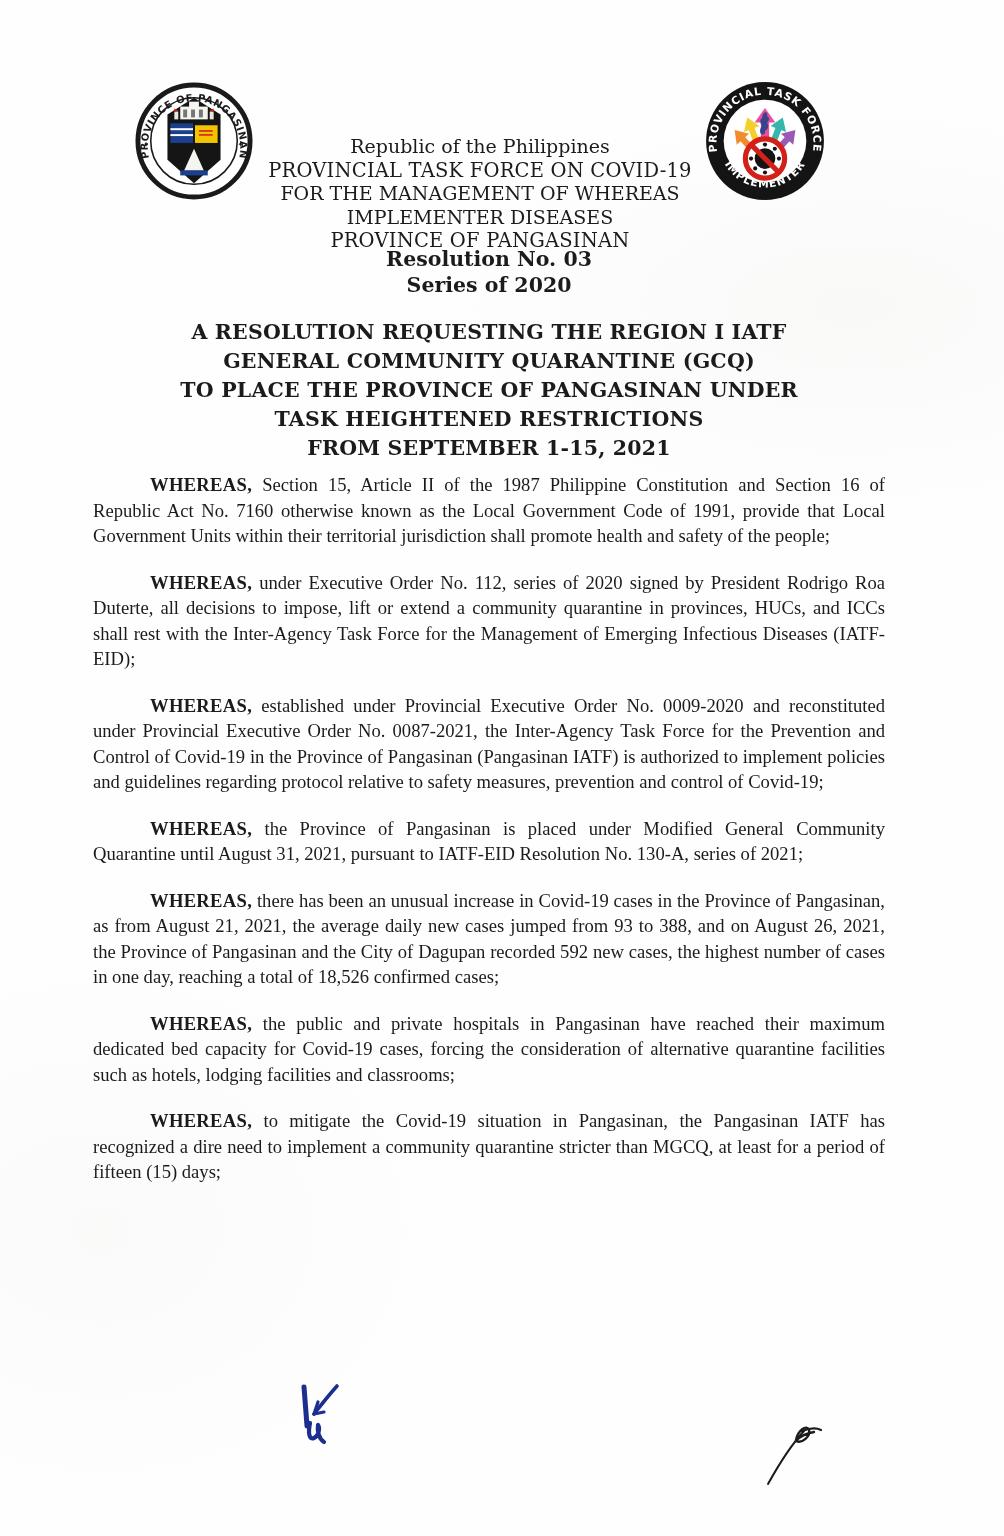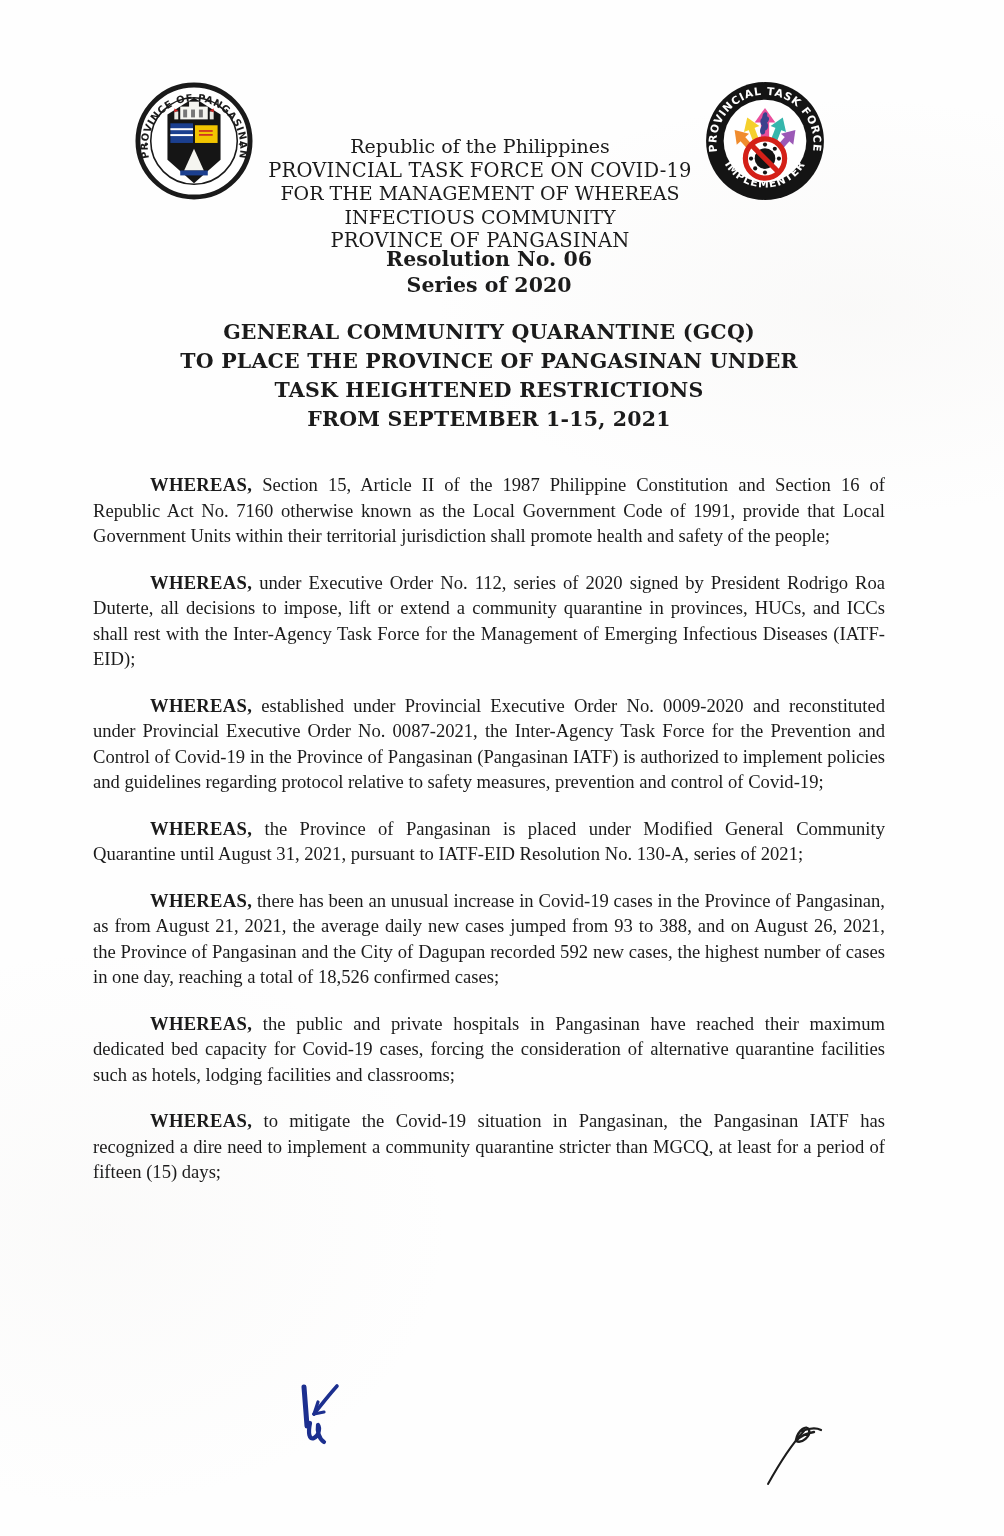--- a/index.html
+++ b/index.html
@@ -85,21 +85,21 @@
         <polygon points="60,68 70,90 50,90" fill="#f5f5f0"></polygon>
         <rect x="46" y="90" width="28" height="5" fill="#1b3f8f"></rect>
       </g>
     </svg>
   </div>
 
   <div class="header-center">
     <div>Republic of the Philippines</div>
     <div class="hdr-bold">PROVINCIAL TASK FORCE ON COVID-19</div>
     <div>FOR THE MANAGEMENT OF WHEREAS</div>
-    <div>INFECTIOUS COMMUNITY</div>
+    <div>IMPLEMENTER DISEASES</div>
     <div class="hdr-bold">PROVINCE OF PANGASINAN</div>
   </div>
 
   <div class="seal-right">
     <svg viewBox="0 0 120 120" width="124" height="130">
       <defs>
         <path id="arcTopR" d="M 14,72 A 47,47 0 1 1 106,72" fill="none"></path>
         <path id="arcBotR" d="M 15,60 A 45,45 0 0 0 105,60" fill="none"></path>
       </defs>
       <circle cx="60" cy="60" r="57" fill="#141414"></circle>
@@ -148,25 +148,26 @@
             <circle cx="69.5" cy="86.5" r="2"></circle>
           <circle cx="69.5" cy="67.5" r="2"></circle>
             <circle cx="50.5" cy="86.5" r="2"></circle>
         </g>
         <line x1="46.5" y1="63.5" x2="73.5" y2="90.5" stroke="#d42018" stroke-width="5"></line>
       </g>
     </svg>
   </div>
 
   <div class="res-heading">
-    <div>Resolution No. 06</div>
+    <div>Resolution No. 03</div>
     <div>Series of 2020</div>
   </div>
 
   <div class="title-block">
+      <div>A RESOLUTION REQUESTING THE REGION I IATF</div>
       <div>GENERAL COMMUNITY QUARANTINE (GCQ)</div>
       <div>TO PLACE THE PROVINCE OF PANGASINAN UNDER</div>
       <div>TASK HEIGHTENED RESTRICTIONS</div>
       <div>FROM SEPTEMBER 1-15, 2021</div>
     </div>
 
   <div class="body-block">
       <p><strong>WHEREAS,</strong> Section 15, Article II of the 1987 Philippine Constitution and Section 16 of Republic Act No. 7160 otherwise known as the Local Government Code of 1991, provide that Local Government Units within their territorial jurisdiction shall promote health and safety of the people;</p>
       <p><strong>WHEREAS,</strong> under Executive Order No. 112, series of 2020 signed by President Rodrigo Roa Duterte, all decisions to impose, lift or extend a community quarantine in provinces, HUCs, and ICCs shall rest with the Inter-Agency Task Force for the Management of Emerging Infectious Diseases (IATF-EID);</p>
       <p><strong>WHEREAS,</strong> established under Provincial Executive Order No. 0009-2020 and reconstituted under Provincial Executive Order No. 0087-2021, the Inter-Agency Task Force for the Prevention and Control of Covid-19 in the Province of Pangasinan (Pangasinan IATF) is authorized to implement policies and guidelines regarding protocol relative to safety measures, prevention and control of Covid-19;</p>

